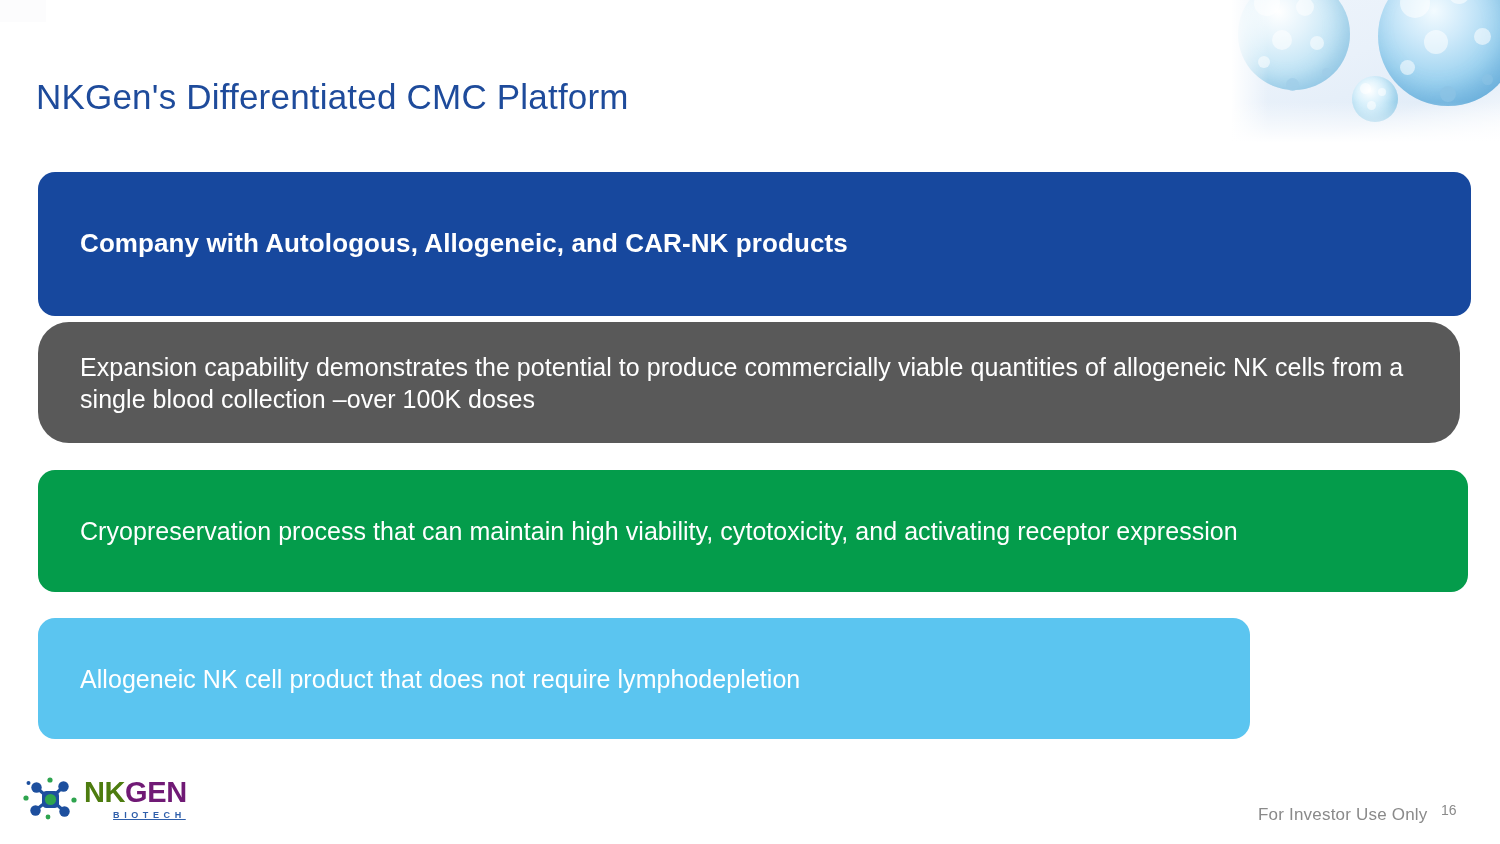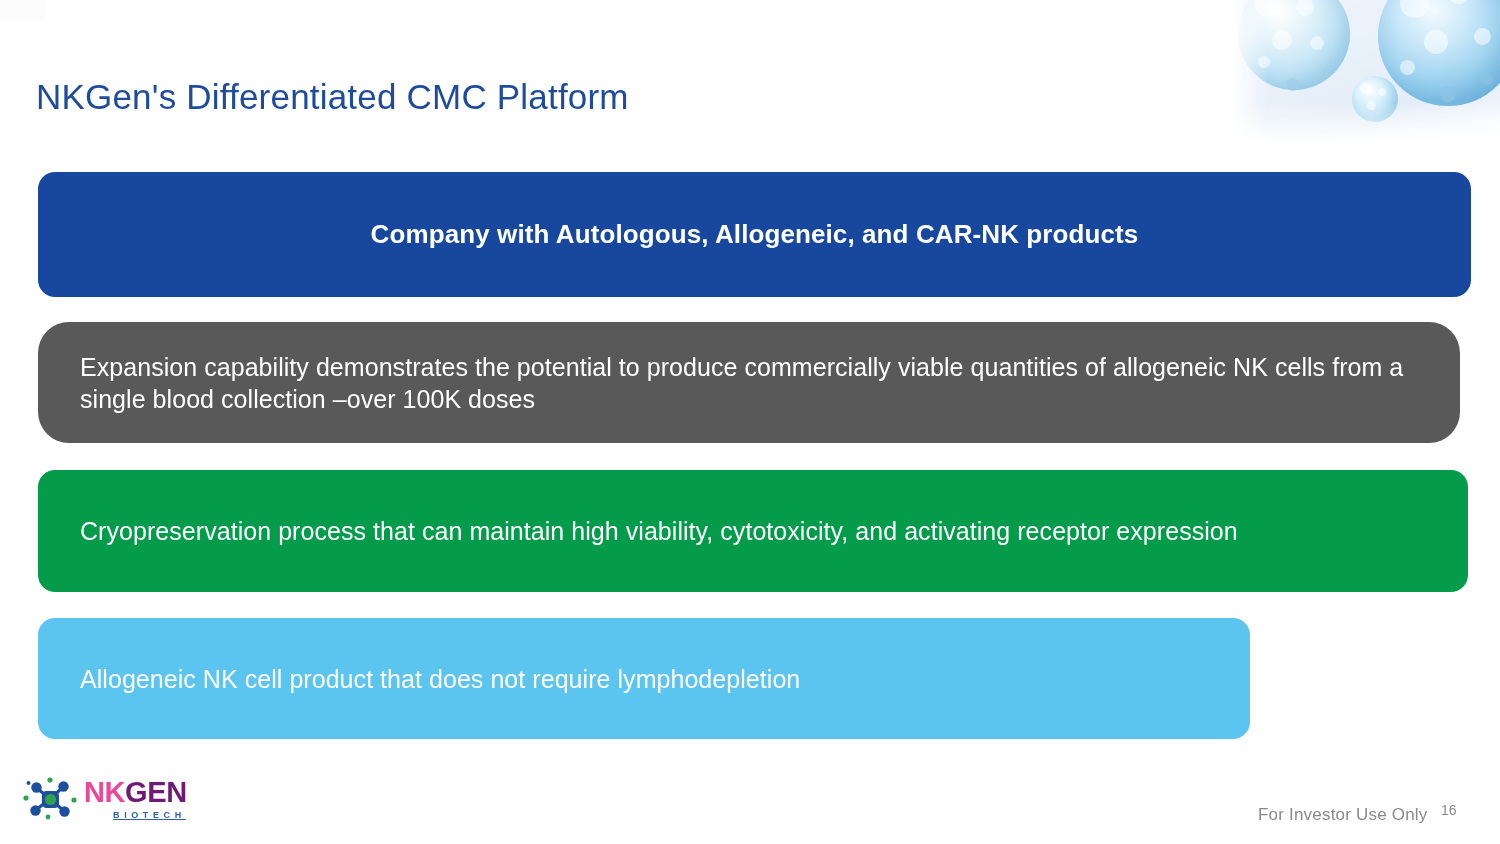--- a/index.html
+++ b/index.html
@@ -59,35 +59,35 @@
 
   
   .bar{
     position:absolute;left:38px;border-radius:17px;
     display:flex;align-items:center;
     box-sizing:border-box;padding:0 42px;
   }
   .bar .txt{
     color:#ffffff;line-height:1.28;
   }
-  #bar-1{top:172px;width:1433px;height:125px;background:#17489E;justify-content:center;}
+  #bar-1{top:172px;width:1433px;height:144px;background:#17489E;}
   #bar-1 .txt{font-size:26px;font-weight:600;letter-spacing:.1px;}
   #bar-2{top:322px;width:1422px;height:121px;background:#595959;border-radius:31px;}
   #bar-2 .txt{font-size:25px;font-weight:400;letter-spacing:.05px;}
   #bar-3{top:470px;width:1430px;height:122px;background:#049C4B;}
   #bar-3 .txt{font-size:25px;font-weight:400;letter-spacing:.05px;}
   #bar-4{top:618px;width:1212px;height:121px;background:#5BC5F0;}
   #bar-4 .txt{font-size:25px;font-weight:400;letter-spacing:.05px;}
 
   
   #logo{position:absolute;left:22px;top:776px;display:flex;align-items:center;}
   #logo-mark{width:56px;height:46px;flex:0 0 auto;}
   #logo-word{margin-left:6px;line-height:1;}
   #logo-word .row1{font-size:29px;font-weight:700;letter-spacing:-0.4px;}
-  #logo-word .nk{color:#ec4899;margin-top:21px;}
+  #logo-word .nk{color:#4d7c0f;margin-top:21px;}
   #logo-word .gen{color:#701a75;}
   #logo-word .row2{
     font-size:9px;color:#2f5faa;letter-spacing:4.6px;font-weight:700;
     text-align:right;margin-top:4px;margin-right:1px;text-decoration:underline;
   }
 
   
   #footer-note{
     position:absolute;left:1258px;top:805px;
     font-size:17px;color:#8a8a8a;font-weight:400;letter-spacing:.2px;

